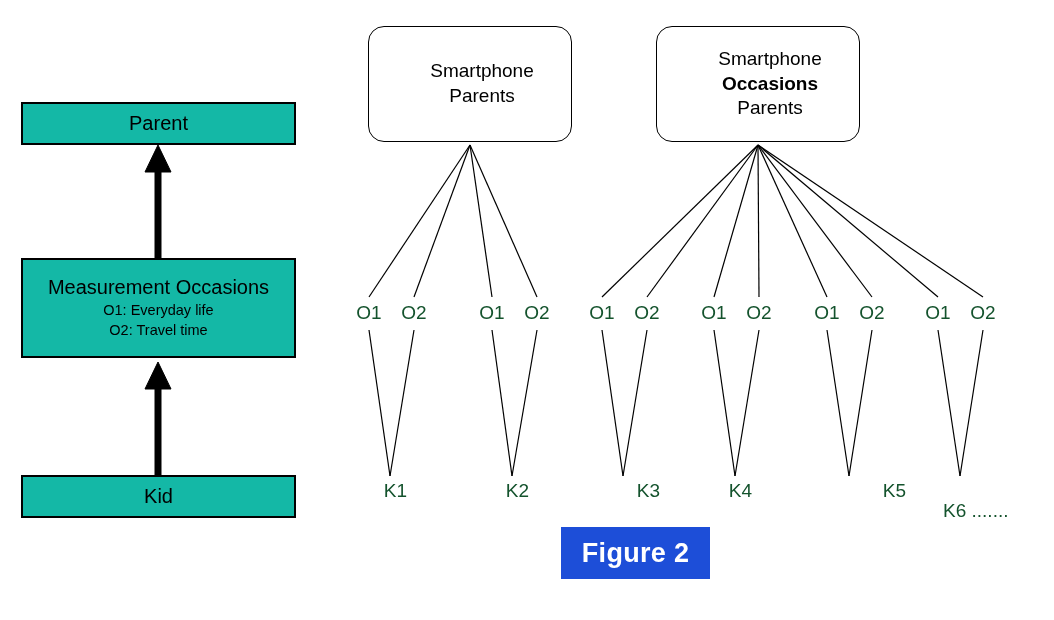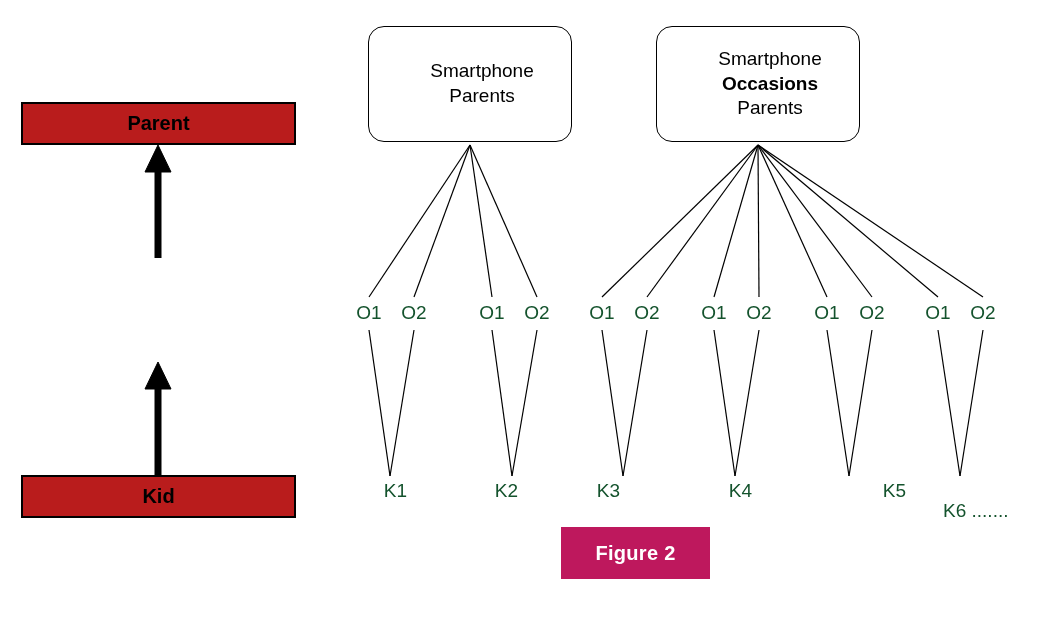--- a/index.html
+++ b/index.html
@@ -28,27 +28,26 @@
     width: 1054px;
     height: 620px;
     pointer-events: none;
   }
 
   
   .lbox {
     position: absolute;
     box-sizing: border-box;
     border: 2px solid #000000;
-    background: #b91c1c;
+    background: #14b8a6;
     display: flex;
     flex-direction: column;
     align-items: center;
     justify-content: center;
     text-align: right;
-    font-weight: bold;
   }
   #box-parent   { left: 21px;  top: 102px; width: 275px; height: 43px; }
   #box-measure  { left: 21px;  top: 258px; width: 275px; height: 100px; }
   #box-kid      { left: 21px;  top: 475px; width: 275px; height: 43px; }
 
   .lbox-title {
     font-size: 20px;
     line-height: 1.15;
     color: #000;
     white-space: nowrap;
@@ -94,23 +93,23 @@
   .k-label { top: 481px; width: 34px; text-align: right; }
   .k-label.wide { width: 90px; text-align: left; margin-top: 20px; }
 
   
   #figure-caption {
     position: absolute;
     left: 561px;
     top: 527px;
     width: 149px;
     height: 52px;
-    background: #be185d;
+    background: #1d4ed8;
     color: #ffffff;
-    font-size: 20px;
+    font-size: 27px;
     font-weight: bold;
     display: flex;
     align-items: center;
     justify-content: center;
     letter-spacing: 0.3px;
   }
 </style>
 </head>
 <body>
 
@@ -164,20 +163,25 @@
 
       <line x1="938" y1="330" x2="960" y2="476"></line>
       <line x1="983" y1="330" x2="960" y2="476"></line>
     </g>
   </svg>
 
   <div class="lbox" id="box-parent">
     <div class="lbox-title">Parent</div>
   </div>
 
+  <div class="lbox" id="box-measure">
+    <div class="lbox-title">Measurement Occasions</div>
+    <div class="lbox-sub">O1: Everyday life</div>
+    <div class="lbox-sub">O2: Travel time</div>
+  </div>
 
   <div class="lbox" id="box-kid">
     <div class="lbox-title">Kid</div>
   </div>
 
   <div class="gbox" id="group-nonaddicted">
     <div class="gbox-line">Smartphone</div>
     <div class="gbox-line">Parents</div>
   </div>
 
@@ -194,22 +198,22 @@
   <div class="node-label o-label" style="left:585px">O1</div>
   <div class="node-label o-label" style="left:630px">O2</div>
   <div class="node-label o-label" style="left:697px">O1</div>
   <div class="node-label o-label" style="left:742px">O2</div>
   <div class="node-label o-label" style="left:810px">O1</div>
   <div class="node-label o-label" style="left:855px">O2</div>
   <div class="node-label o-label" style="left:921px">O1</div>
   <div class="node-label o-label" style="left:966px">O2</div>
 
   <div class="node-label k-label" style="left:373px">K1</div>
-  <div class="node-label k-label" style="left:484px">K2</div>
-  <div class="node-label k-label" style="left:586px">K3</div>
+  <div class="node-label k-label" style="left:495px">K2</div>
+  <div class="node-label k-label" style="left:626px">K3</div>
   <div class="node-label k-label" style="left:718px">K4</div>
   <div class="node-label k-label" style="left:872px">K5</div>
   <div class="node-label k-label wide" style="left:943px">K6 .......</div>
 
   <div id="figure-caption">
     <span>Figure 2</span>
   </div>
 
 </div>
 

